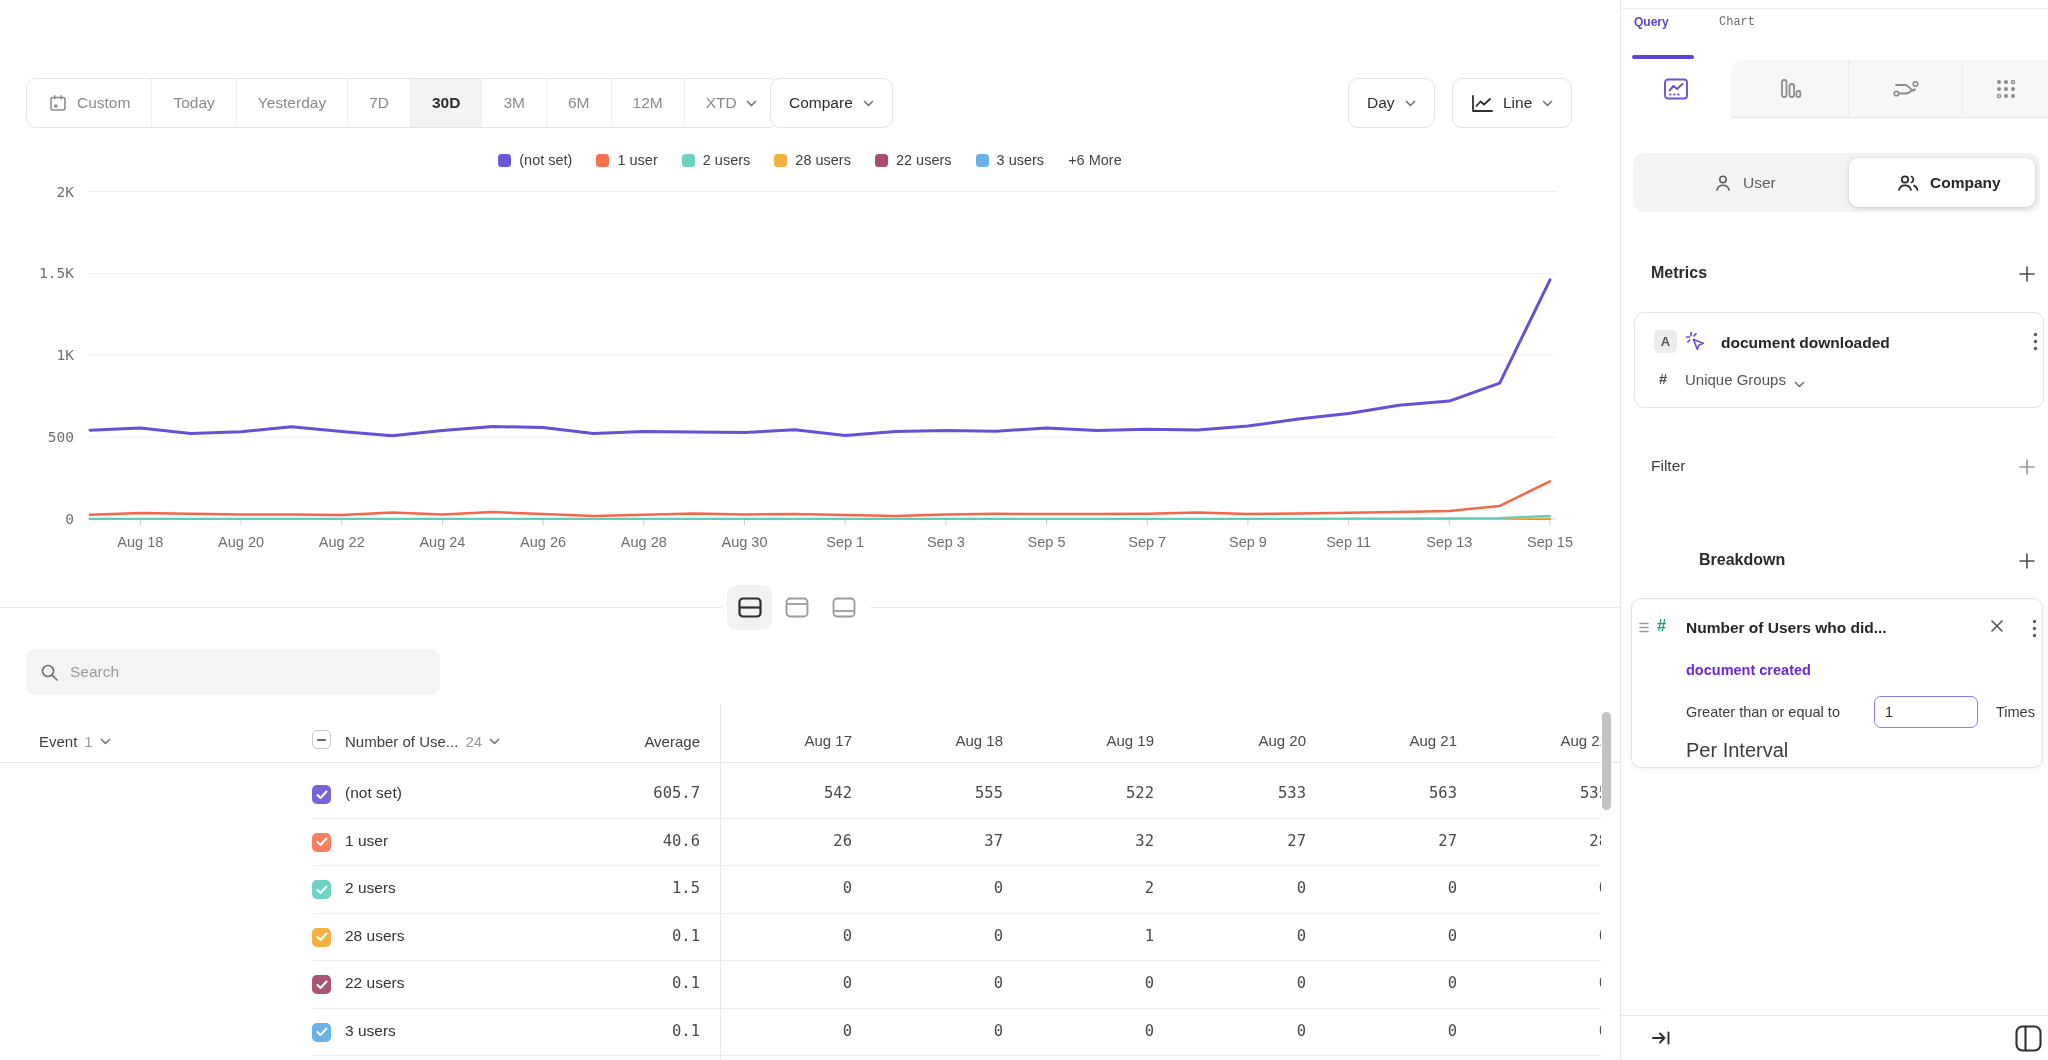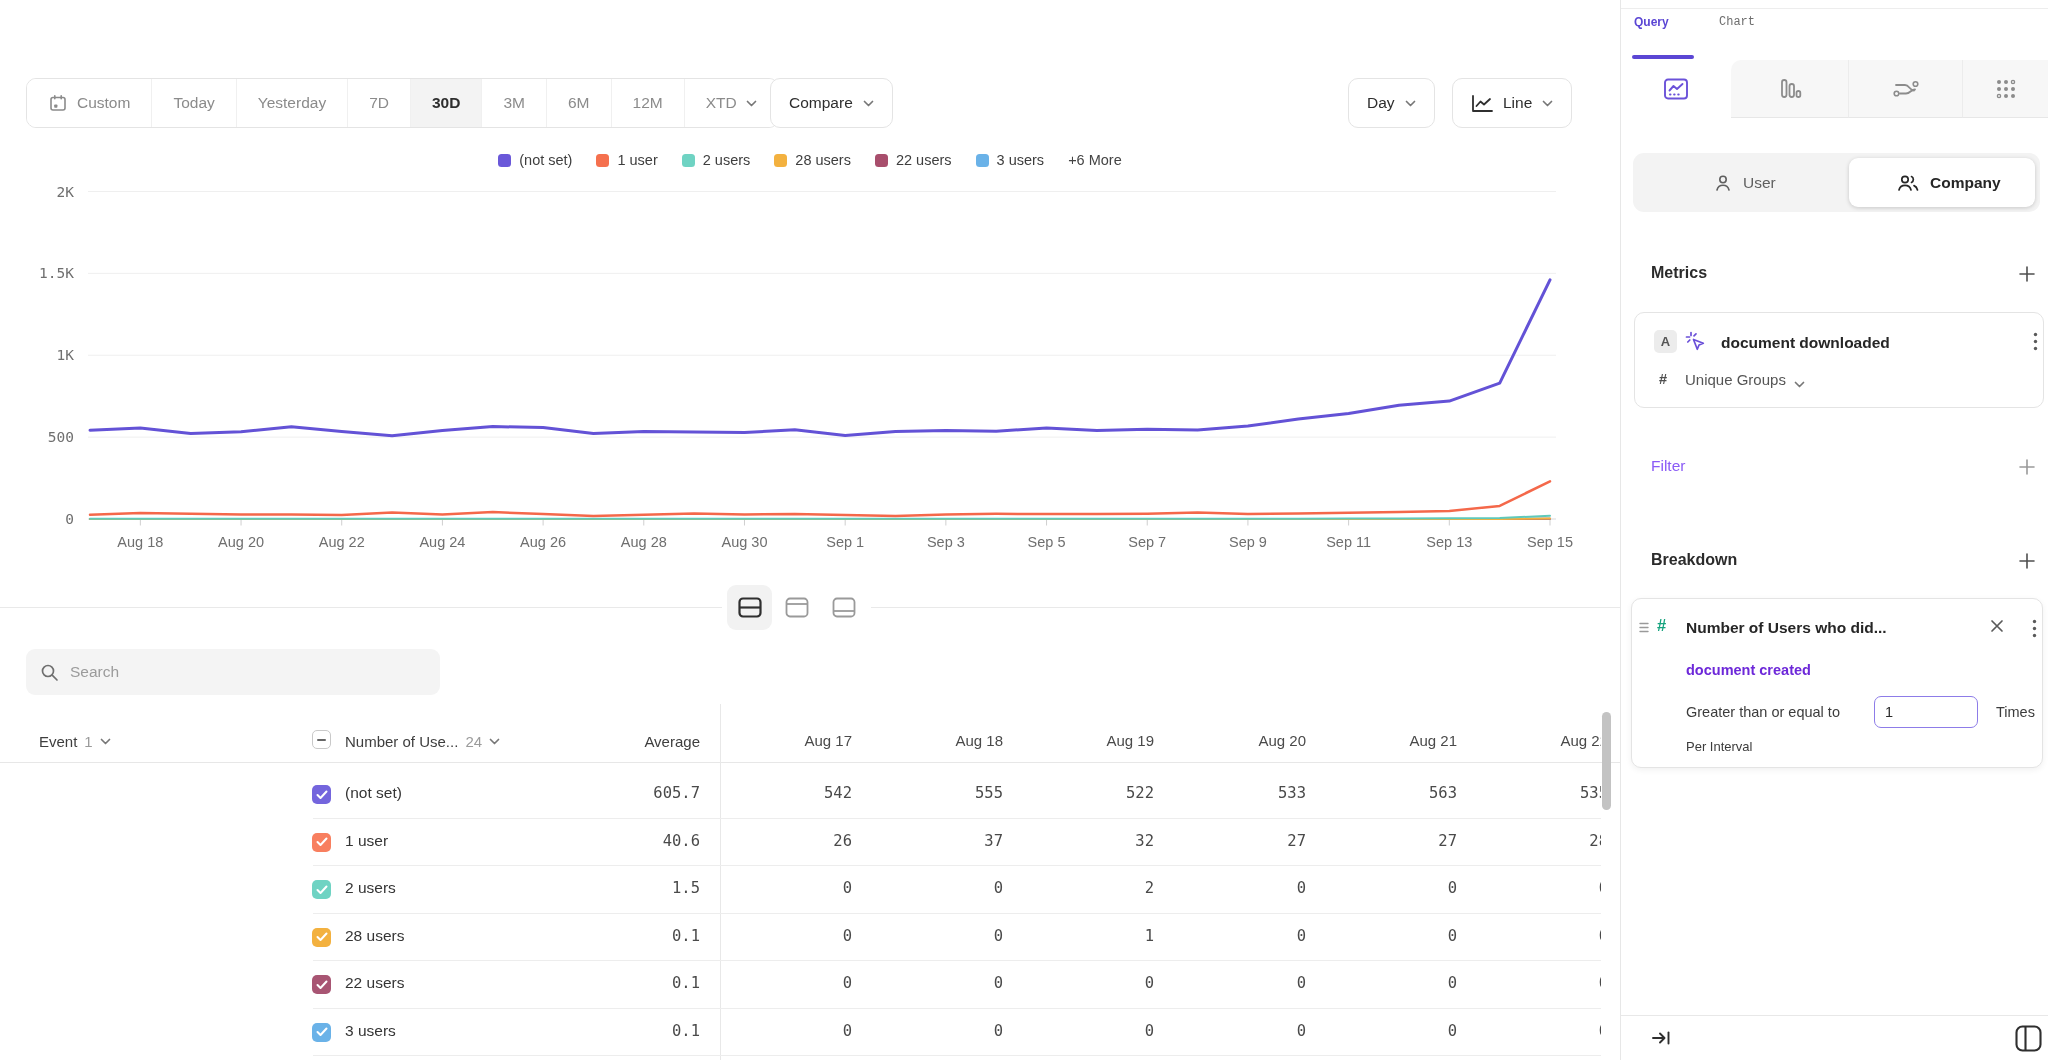--- a/index.html
+++ b/index.html
@@ -96,22 +96,22 @@
   .segmented { position:absolute; left:12px; top:153px; width:407px; height:59px; background:#f3f3f3;
     border-radius:11px; }
   .seg-pill { position:absolute; left:216px; top:5px; width:186px; height:49px; background:#fff;
     border-radius:9px; box-shadow:0 1px 4px rgba(0,0,0,0.18); }
   .seg-option { position:absolute; top:0; height:59px; display:flex; align-items:center; gap:10px;
     font-size:15.5px; cursor:pointer; }
   .seg-user { left:80px; color:#5f5f5f; }
   .seg-company { left:263px; color:#262626; font-weight:bold; }
   .side-heading { position:absolute; left:30px; font-size:16px; font-weight:bold; color:#2b2b2b; }
   #metricsHeading { top:264px; }
-  #filterHeading { top:457px; font-weight:normal; color:#8b5cf6; font-size:15.5px; }
-  #breakdownHeading { top:551px; }
+  #filterHeading { top:457px; font-weight:normal; color:#404040; font-size:15.5px; }
+  #breakdownHeading { top:551px;margin-left:48px; }
   .plus-btn { position:absolute; left:394px; width:24px; height:24px; background:none; border:none;
     cursor:pointer; color:#6b6b6b; display:flex; align-items:center; justify-content:center; }
   #metricsPlus { top:262px; color:#4f4f4f; }
   #filterPlus { top:455px; color:#9a9a9a; }
   #breakdownPlus { top:549px; color:#4f4f4f; }
   .metric-card { position:absolute; left:13px; top:312px; width:410px; height:96px; border:1px solid #e4e4e4;
     border-radius:10px; background:#fff; }
   .badge { position:absolute; left:19px; top:17px; width:23px; height:23px; background:#ececec;
     border-radius:5px; font-size:13px; font-weight:bold; color:#555; display:flex; align-items:center;
     justify-content:center; }
@@ -129,21 +129,21 @@
   .bd-title { position:absolute; left:54px; top:20px; font-size:15.5px; font-weight:bold; color:#262626;
     cursor:pointer; }
   .bd-close { position:absolute; left:358px; top:20px; cursor:pointer; }
   .bd-kebab { position:absolute; left:400px; top:20px; cursor:pointer; }
   .bd-event { position:absolute; left:54px; top:63px; font-size:14.5px; font-weight:bold; color:#6d28d9; }
   .bd-cond { position:absolute; left:54px; top:105px; font-size:14.5px; color:#3c3c3c; }
   .bd-input { position:absolute; left:242px; top:97px; width:104px; height:32px; border:1.5px solid #8d7ce8;
     border-radius:7px; font-size:14.5px; color:#2b2b2b; padding:0 10px; outline:none; font-family:inherit;
     background:#fff; }
   .bd-times { position:absolute; left:364px; top:105px; font-size:14.5px; color:#3c3c3c; }
-  .bd-interval { position:absolute; left:54px; top:140px; font-size:13px; color:#3c3c3c; }
+  .bd-interval { position:absolute; left:54px; top:140px; font-size:20px; color:#3c3c3c; }
   .side-bottombar { position:absolute; left:0; bottom:0; width:428px; height:45px; border-top:1px solid #e8e8e8;
     background:#fff; }
   .bb-collapse { position:absolute; left:30px; top:13px; cursor:pointer; }
   .bb-split { position:absolute; left:394px; top:9px; cursor:pointer; }
 </style>
 </head>
 <body>
 
 <div class="app">
   <div class="main" id="main">

